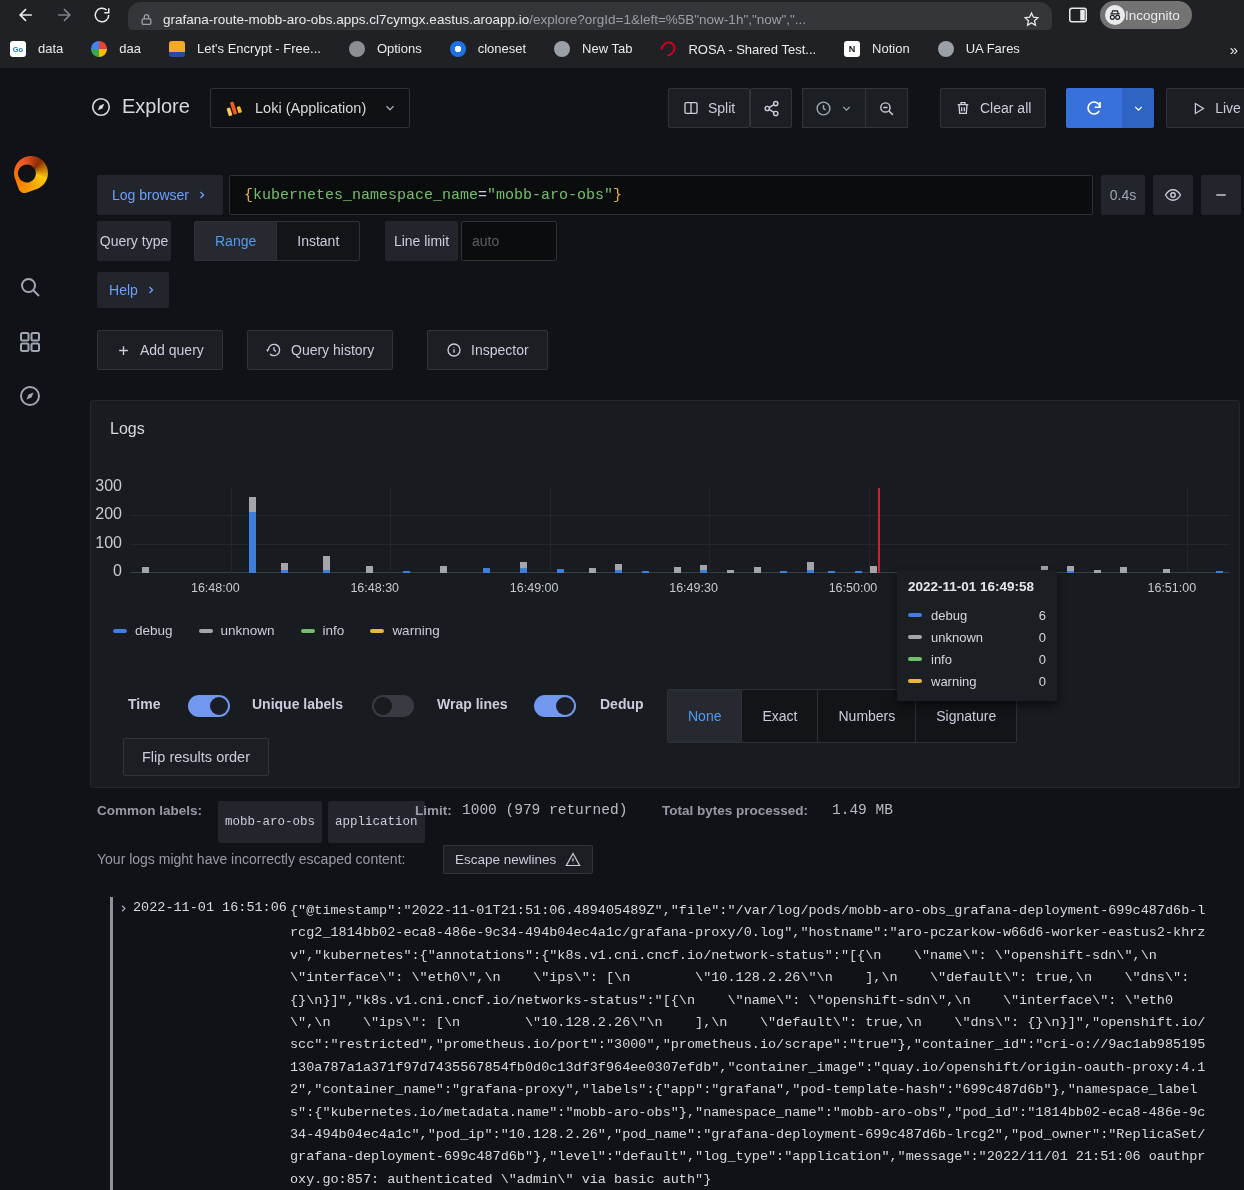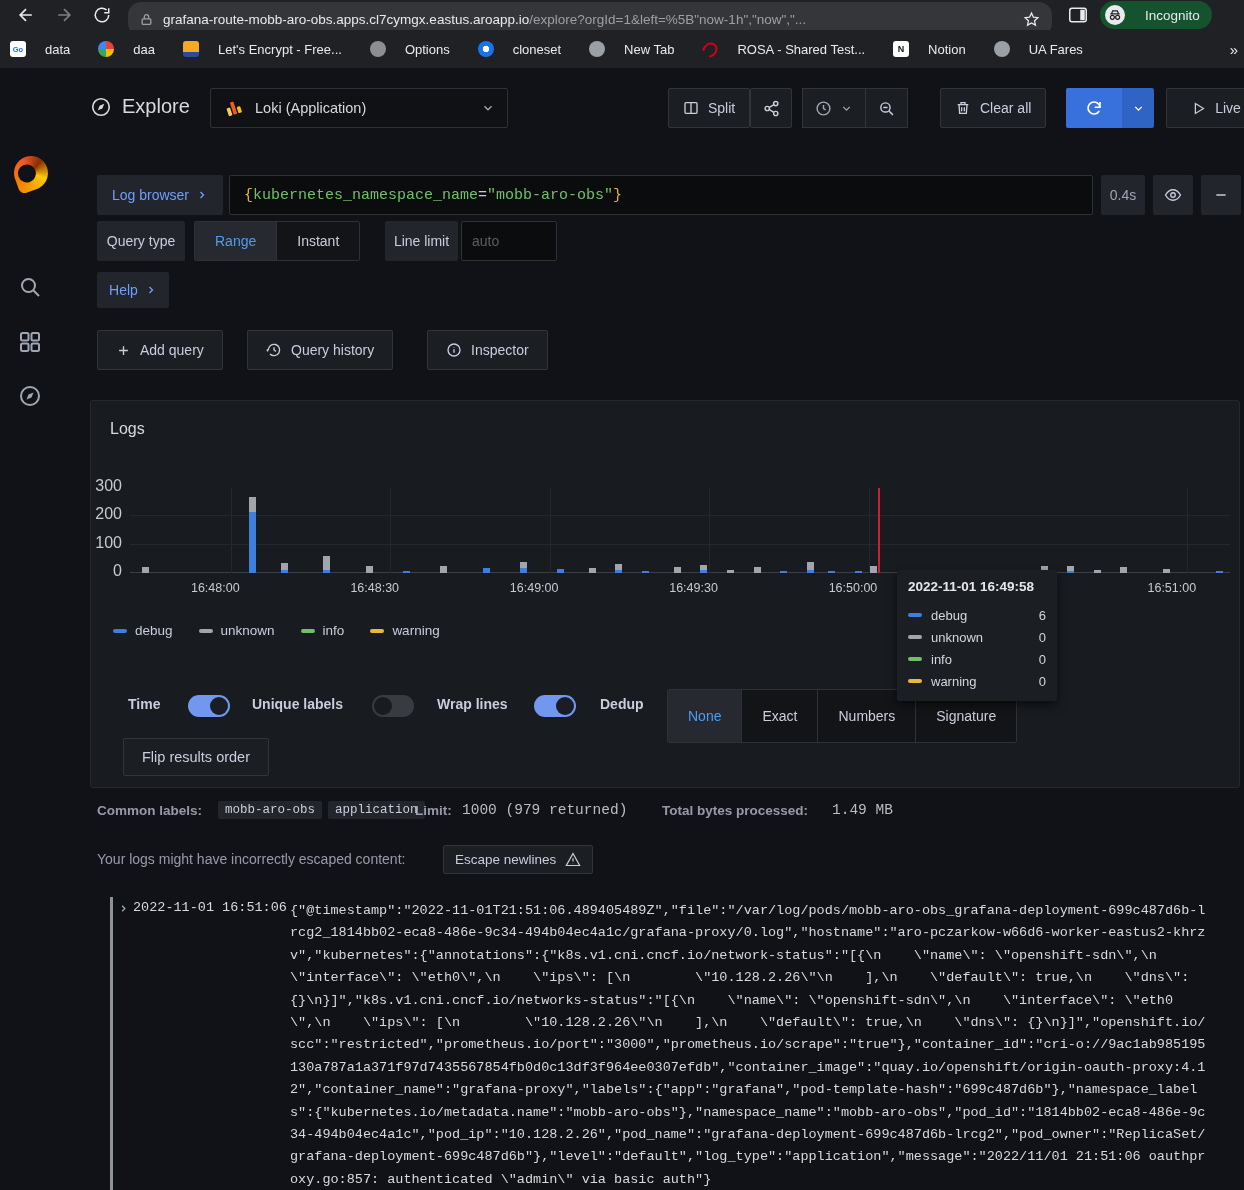--- a/index.html
+++ b/index.html
@@ -9,46 +9,46 @@
   .abs { position:absolute; }
   svg { display:block; }
 
   
   .toolbar { position:absolute; left:0; top:0; width:1244px; height:30px; background:#202124; }
   .navbtn { position:absolute; top:3px; width:24px; height:24px; display:flex; align-items:center; justify-content:center; cursor:pointer; }
   .urlpill { position:absolute; left:128px; top:2px; width:924px; height:34px; background:#35363a; border-radius:13px; display:flex; align-items:center; padding:0 12px; }
   .urlhost { color:#e8eaed; font-size:13.5px; }
   .urlpath { color:#9aa0a6; font-size:13.5px; }
   .bookmarks { position:absolute; left:0; top:30px; width:1244px; height:38px; background:#202124; display:flex; align-items:center; gap:28px; padding-left:10px; }
-  .bm { display:flex; align-items:flex-end; gap:19px; color:#e8eaed; font-size:13px; white-space:nowrap; cursor:pointer; }
+  .bm { display:flex; align-items:flex-start; gap:12px; color:#e8eaed; font-size:13px; white-space:nowrap; cursor:pointer; }
   .bi { width:16px; height:16px; border-radius:50%; flex:0 0 16px; display:flex; align-items:center; justify-content:center; }
   .bi-godoc { background:#fff; border-radius:3px; color:#1a73e8; font-size:7.5px; font-weight:bold; }
   .bi-gcloud { background:conic-gradient(#ea4335 0 25%, #fbbc05 25% 50%, #34a853 50% 75%, #4285f4 75% 100%); }
   .bi-letsencrypt { background:linear-gradient(#f9a825 0 70%, #274b9f 70% 100%); border-radius:3px; }
   .bi-github { background:#8b8e93; }
   .bi-cloneset { background:radial-gradient(circle at 50% 50%, #fff 0 3px, #1a73e8 3.5px); }
   .bi-globe { background:#9aa0a6; }
   .bi-rosa { background:transparent; border:2.5px solid #d0021b; border-left-color:transparent; transform:rotate(-45deg); border-radius:50%; width:14px; height:14px; }
   .bi-notion { background:#fff; border-radius:3px; color:#111; font-size:9px; font-weight:bold; }
   .bm-overflow { position:absolute; right:6px; color:#e8eaed; font-size:15px; cursor:pointer; }
-  .incog { position:absolute; left:1100px; top:1px; height:28px; background:#14532d; border-radius:14px; display:flex; align-items:center; gap:20px; padding:0 12px 0 5px; color:#e8eaed; font-size:13.5px; }
+  .incog { position:absolute; left:1100px; top:1px; height:28px; background:#737373; border-radius:14px; display:flex; align-items:center; gap:0; padding:0 12px 0 5px; color:#e8eaed; font-size:13.5px; }
   .incog-circle { width:20px; height:20px; border-radius:50%; background:#e8eaed; display:flex; align-items:center; justify-content:center; }
 
   
   .sidebar { position:absolute; left:0; top:68px; width:65px; height:1122px; background:#111217; }
   .side-ic { position:absolute; left:18px; color:#9fa7b3; cursor:pointer; }
   .glogo { position:absolute; left:14px; top:88px; width:34px; height:34px; border-radius:50% 50% 50% 6px;
            background:conic-gradient(from 130deg, #fbca0a, #f57c00 35%, #f05a28 60%, #8a2c02 80%, #fbca0a);
            transform:rotate(-20deg); cursor:pointer; }
   .glogo:after { content:""; position:absolute; left:4px; top:7px; width:18px; height:18px; border-radius:50%; background:#111217; }
 
   
   .explore-hd { position:absolute; left:90px; top:95px; display:flex; align-items:center; gap:10px; color:#d8d9da; }
   .explore-title { font-size:20px; font-weight:500; }
-  .ds-picker { position:absolute; left:210px; top:88px; width:298px; height:40px; background:#101114; border:1px solid #2c3235; border-radius:2px; display:flex; align-items:center; gap:10px; padding:0 12px; cursor:pointer; }
+  .ds-picker { position:absolute; left:210px; top:88px; width:200px; height:40px; background:#101114; border:1px solid #2c3235; border-radius:2px; display:flex; align-items:center; gap:10px; padding:0 12px; cursor:pointer; }
   .ds-label { font-size:14.5px; color:#d8d9da; flex:1; }
   .btn { background:#1b1e23; border:1px solid #31353b; border-radius:2px; color:#ccccdc; font-weight:500; font-size:14px; display:flex; align-items:center; gap:9px; justify-content:center; cursor:pointer; }
   .hbtn { position:absolute; top:88px; height:40px; padding:0 14px; }
   .grp { position:absolute; top:88px; height:40px; display:flex; }
   .grp .gpart { display:flex; align-items:center; gap:8px; padding:0 12px; background:#1b1e23; border:1px solid #31353b; cursor:pointer; }
   .grp .gpart + .gpart { border-left:none; }
   .refresh-btn { position:absolute; left:1066px; top:88px; height:40px; display:flex; border-radius:2px; overflow:hidden; cursor:pointer; }
   .refresh-main { width:56px; background:#3871dc; display:flex; align-items:center; justify-content:center; }
   .refresh-chev { width:32px; background:#2f63c4; display:flex; align-items:center; justify-content:center; }
 
@@ -86,21 +86,21 @@
   .toggle { position:absolute; top:695px; width:42px; height:22px; border-radius:12px; cursor:pointer; }
   .toggle .knob { position:absolute; top:2px; width:18px; height:18px; border-radius:50%; }
   .toggle.on { background:#7297ee; } .toggle.on .knob { right:2px; background:#1a1d24; }
   .toggle.off { background:#383b42; } .toggle.off .knob { left:2px; background:#191b1f; }
   .flip-btn { position:absolute; left:123px; top:738px; height:38px; padding:0 18px; font-size:14.5px; }
 
   
   .metalabel { position:absolute; top:803px; font-size:13.5px; font-weight:600; color:rgba(204,204,220,.72); }
   .metamono { position:absolute; top:802px; font-family:"Liberation Mono", monospace; font-size:14.5px; color:#b9bcc5; }
   .mchips { position:absolute; left:218px; top:801px; display:flex; gap:6px; }
-  .mono-chip { background:#22252b; border-radius:2px; font-family:"Liberation Mono", monospace; font-size:12.5px; color:#ccccdc; padding:2px 7px; }
+  .mono-chip { background:#22252b; border-radius:2px; font-family:"Liberation Mono", monospace; font-size:12.5px; color:#ccccdc; padding:14px 7px; }
   .escape-text { position:absolute; left:97px; top:851px; font-size:14px; color:rgba(204,204,220,.72); }
   .escape-btn { position:absolute; left:443px; top:845px; height:29px; padding:0 11px; font-size:13.5px; }
 
   
   .loglevel-line { position:absolute; left:110px; top:897px; width:3px; height:293px; background:#8d939c; }
   .log-chevron { position:absolute; left:118px; top:903px; color:#9fa7b3; cursor:pointer; }
   .log-ts { position:absolute; left:133px; top:900px; font-family:"Liberation Mono", monospace; font-size:13.5px; color:#d8d9da; }
   .log-lines { position:absolute; left:290px; top:900px; width:948px; }
   .logline { font-family:"Liberation Mono", monospace; font-size:13.5px; line-height:22.4px; color:#d8d9da; white-space:pre; }
 
@@ -336,21 +336,21 @@
       <path d="M2 12s4-7 10-7 10 7 10 7-4 7-10 7-10-7-10-7z"></path>
       <circle cx="12" cy="12" r="3"></circle>
     </svg>
 </div>
 <div class="chip abs" style="left:1201px; top:175px; width:40px; height:40px;">
   <svg width="16" height="16" viewBox="0 0 24 24" fill="none" stroke="#ccccdc" stroke-width="2.2">
       <path d="M5 12h14"></path>
     </svg>
 </div>
 
-<div class="chip abs" style="left:97px; top:221px; width:88px; height:40px;">
+<div class="chip abs" style="left:97px; top:221px; width:74px; height:40px;">
   <span>Query type</span>
 </div>
 <div class="seg" style="left:194px; top:221px; height:40px;">
     <div class="cell sel">Range</div>
     <div class="cell">Instant</div>
   </div>
 <div class="chip abs" style="left:385px; top:221px; width:73px; height:40px;">
   <span>Line limit</span>
 </div>
 <input class="lim-input" placeholder="auto" style="">

